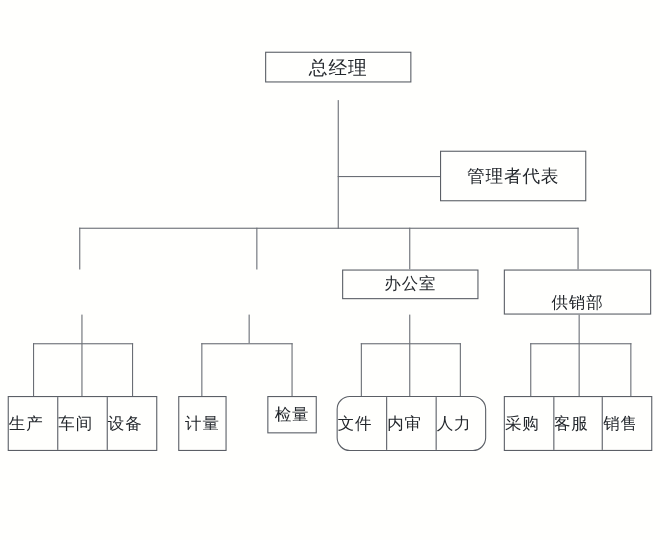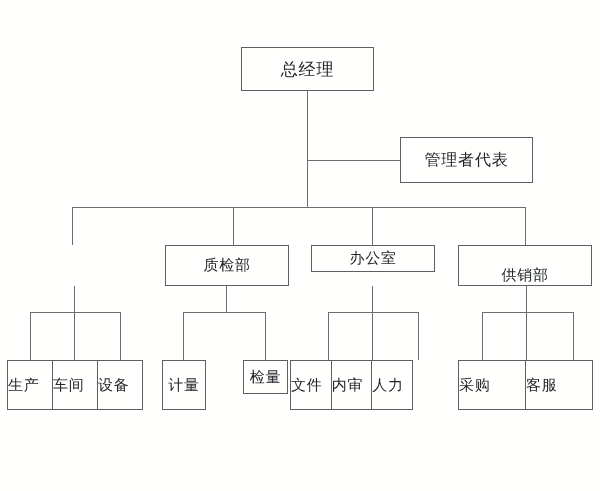--- a/index.html
+++ b/index.html
@@ -68,43 +68,40 @@
     z-index: 1;
   }
   .line.v { width: 1px; }
   .line.h { height: 1px; }
 </style>
 </head>
 <body>
 
 <div id="org-chart">
 
-  <div class="node node-lv1" style="left:241px; top:47px; width:133px; height:44px;">
+  <div class="node node-lv1" style="left:241px; top:47px; width:133px; height:28px;">
     <span>总经理</span>
   </div>
 
   <div class="line v" style="left:307px; top:91px; height:117px;"></div>
 
   <div class="line h" style="left:307px; top:160px; width:93px;"></div>
 
   <div class="node node-lv2" style="left:400px; top:137px; width:133px; height:46px;">
     <span>管理者代表</span>
   </div>
 
   <div class="line h" style="left:72px; top:207px; width:454px;"></div>
 
   <div class="line v" style="left:72px;  top:207px; height:38px;"></div>
   <div class="line v" style="left:233px; top:207px; height:38px;"></div>
   <div class="line v" style="left:372px; top:207px; height:38px;"></div>
   <div class="line v" style="left:525px; top:207px; height:38px;"></div>
 
 
-  <div class="node node-lv3" style="left:165px; top:245px; width:124px; height:41px;">
-    <span>质检部</span>
-  </div>
 
   <div class="node node-lv3" style="left:311px; top:245px; width:124px; height:27px;">
     <span>办公室</span>
   </div>
 
   <div class="node node-lv3" style="left:458px; top:245px; width:134px; height:41px;align-items:flex-end;">
     <span>供销部</span>
   </div>
 
   <div class="line v" style="left:74px; top:286px; height:26px;"></div>
@@ -142,34 +139,37 @@
     </div>
   </div>
 
   <div class="node node-lv4" style="left:162px; top:360px; width:44px; height:50px;">
     <span>计量</span>
   </div>
   <div class="node node-lv4" style="left:243px; top:360px; width:45px; height:34px;">
     <span>检量</span>
   </div>
 
-  <div class="group" style="left:290px; top:360px; width:123px; height:50px;">
+  <div class="group" style="left:306px; top:360px; width:136px; height:50px;border-radius:12px;">
     <div class="cell">
       <span>文件</span>
     </div>
     <div class="cell">
       <span>内审</span>
     </div>
     <div class="cell">
       <span>人力</span>
     </div>
   </div>
 
   <div class="group" style="left:458px; top:360px; width:135px; height:50px;">
     <div class="cell">
       <span>采购</span>
     </div>
     <div class="cell">
       <span>客服</span>
     </div>
+    <div class="cell">
+      <span>销售</span>
+    </div>
   </div>
 
 </div>
 
 </body></html>

